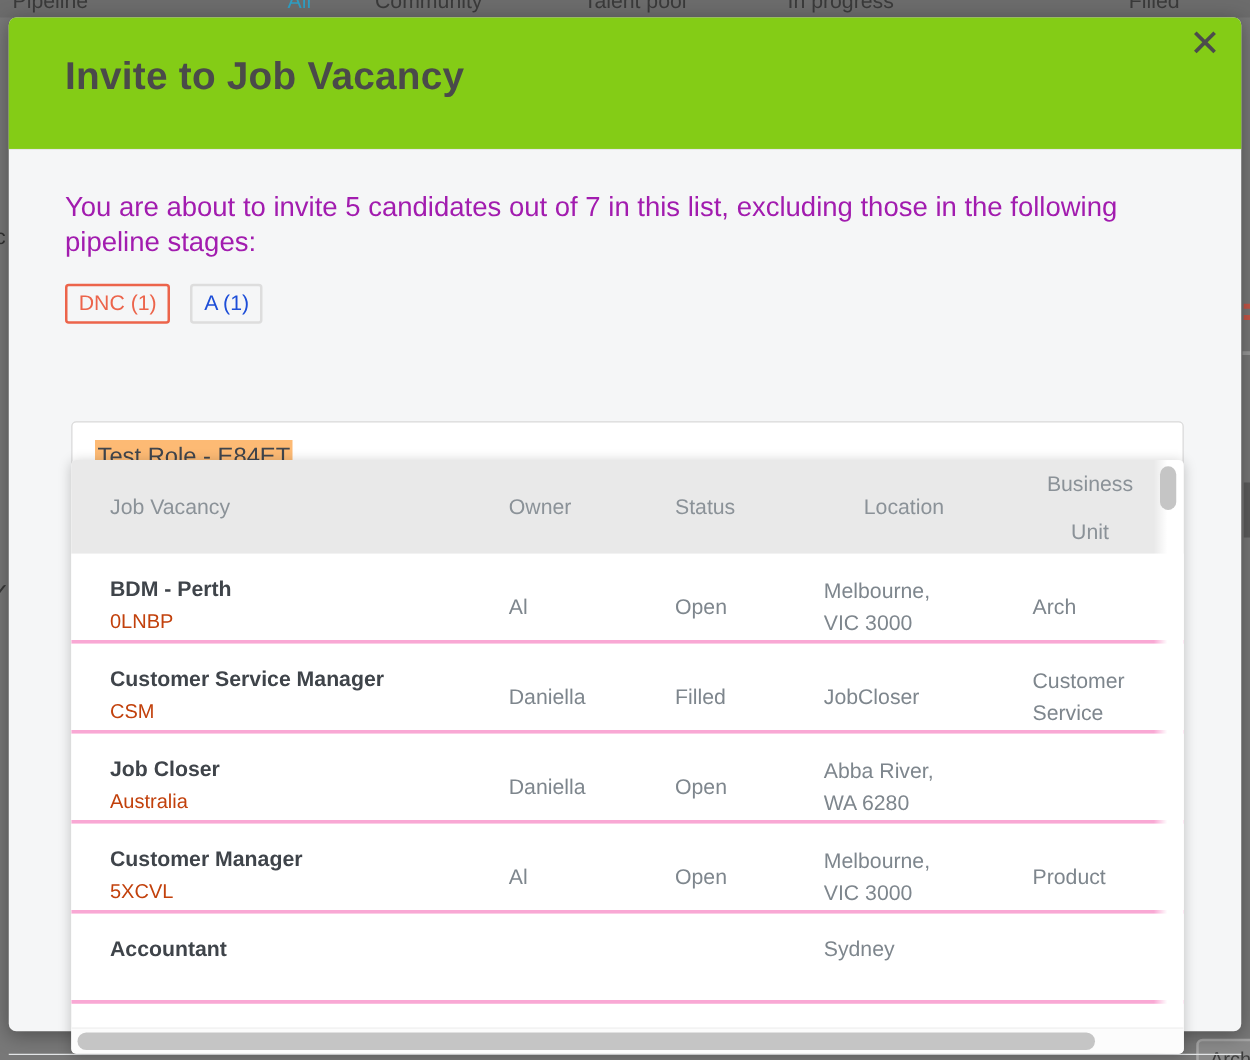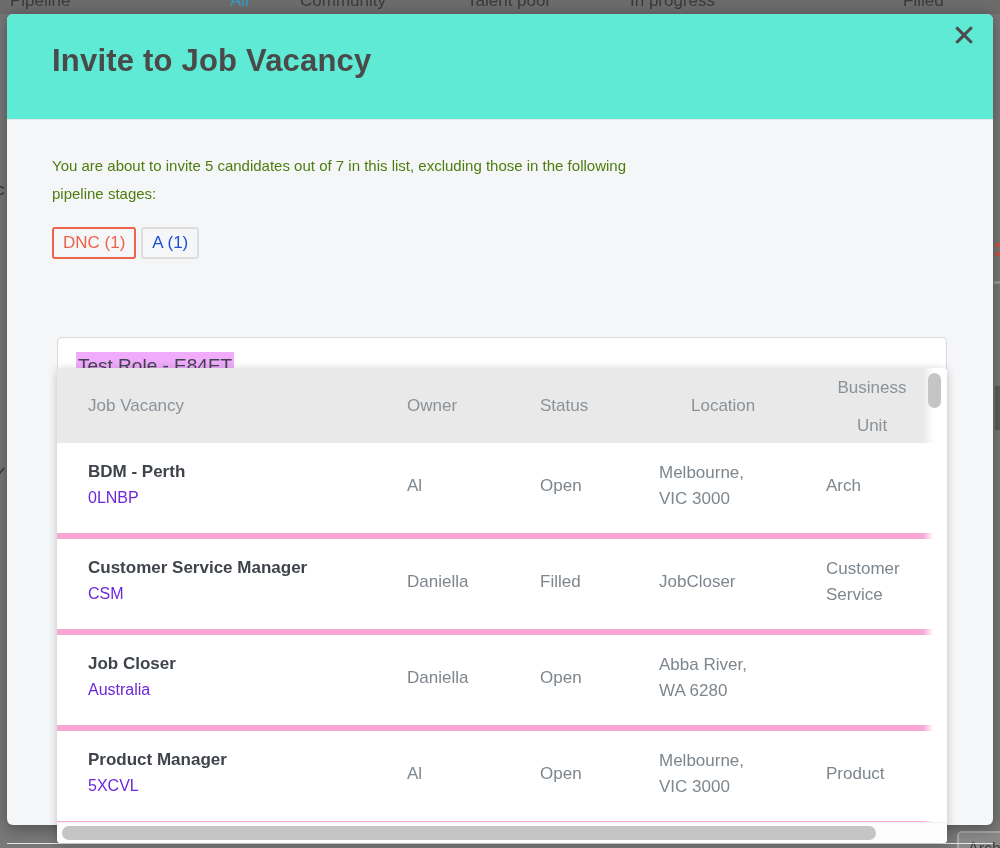--- a/index.html
+++ b/index.html
@@ -39,52 +39,52 @@
   }
 
   
   .modal {
     position:absolute; left:7px; top:14px; width:986px; height:811px;
     background:#f5f6f7; border-radius:6px;
     box-shadow:0 3px 16px rgba(0,0,0,0.35);
     z-index:1;
   }
   .modal-header {
-    position:relative; height:106px; background:#5eead4;
+    position:relative; height:106px; background:#84cc16;
     border-bottom:1px solid #e7e7e7; border-radius:6px 6px 0 0;
   }
   .modal-title {
     position:absolute; left:45px; top:29px;
     font-size:31px; font-weight:bold; color:#4a4a4a; letter-spacing:0.2px;
   }
   .modal-close {
     position:absolute; right:7px; top:0px; width:44px; height:44px;
     font-size:30px; font-weight:300; color:#4c4c4c;
     text-align:center; line-height:44px; cursor:pointer;
   }
 
   .modal-body { position:relative; height:704px; }
 
   .desc {
     margin:32px 60px 0 45px;
-    font-size:15px; line-height:28px; color:#4d7c0f;
-  }
-
-  .badges { display:flex; gap:5px; margin:19px 0 0 45px; }
+    font-size:22px; line-height:28px; color:#a21caf;
+  }
+
+  .badges { display:flex; gap:16px; margin:19px 0 0 45px; }
   .badge { font-size:17px; border-radius:3px; line-height:1; }
   .badge-dnc { border:2px solid #ec644b; color:#ec644b; padding:5px 9px 6px; }
   .badge-a   { border:2px solid #dddddd; color:#1d4ed8; padding:5px 9px 6px; }
 
   .jobsearch-input {
     position:absolute; left:50px; top:185px; width:890px; height:57px;
     background:#ffffff; border:1px solid #d9d9d9; border-radius:4px;
     display:flex; align-items:center; padding-left:18px;
     font-size:19px; color:#40454c; cursor:text;
   }
-  .selection { background:#f0abfc; padding:3px 2px; }
+  .selection { background:#fdba74; padding:3px 2px; }
 
   .footer-divider {
     position:absolute; left:0; top:691px; width:100%; height:1px;
     background:#e3e5e7;
   }
 
   
   .dropdown {
     position:absolute; left:57px; top:368px; width:890px; height:475px;
     background:#ffffff; border-radius:4px;
@@ -95,25 +95,25 @@
     position:relative; height:75px; background:#e9e9e9;
     color:#8b9298; font-size:17px;
   }
   .th { position:absolute; line-height:75px; white-space:nowrap; }
   .th-0 { left:31px; }
   .th-1 { left:350px; }
   .th-2 { left:483px; }
   .th-3 { left:634px; }
   .th-4 { left:769px; width:92px; line-height:38px; top:1px; white-space:normal;text-align:center; }
 
-  .row { position:relative; height:96px; border-bottom:6px solid #f9a8d4; background:#fff; cursor:pointer; }
+  .row { position:relative; height:72px; border-bottom:3px solid #f9a8d4; background:#fff; cursor:pointer; }
   .cell { position:absolute; font-size:17px; color:#7e868d; line-height:26px; }
   .cell-name { left:31px; top:17px; width:300px; }
   .cell-name .jobtitle { font-size:17px; font-weight:bold; color:#3f444a; line-height:23px; }
-  .cell-name .jobcode  { font-size:16px; color:#6d28d9; margin-top:5px; line-height:20px; }
+  .cell-name .jobcode  { font-size:16px; color:#c2410c; margin-top:5px; line-height:20px; }
   .cell-mid { display:flex; flex-direction:column; justify-content:center; height:86px; top:0; }
   .cell-owner { left:350px; width:110px; }
   .cell-status { left:483px; width:100px; }
   .cell-loc { left:602px; width:118px; }
   .cell-unit { left:769px; width:102px; }
   .row-last .cell-mid { justify-content:flex-start; padding-top:16px; }
 
   .v-gutter {
     position:absolute; right:0; top:0; width:24px; height:100%;
     background:linear-gradient(to right, rgba(255,255,255,0), #ffffff 45%);
@@ -212,30 +212,34 @@
       <div class="jobtitle">Job Closer</div>
       <div class="jobcode">Australia</div>
     </div>
     <div class="cell cell-mid cell-owner">Daniella</div>
     <div class="cell cell-mid cell-status">Open</div>
     <div class="cell cell-mid cell-loc">Abba River, WA 6280</div>
   </div>
 
   <div class="row">
     <div class="cell cell-name">
-      <div class="jobtitle">Product Manager</div>
+      <div class="jobtitle">Customer Manager</div>
       <div class="jobcode">5XCVL</div>
     </div>
     <div class="cell cell-mid cell-owner">Al</div>
     <div class="cell cell-mid cell-status">Open</div>
     <div class="cell cell-mid cell-loc">Melbourne, VIC 3000</div>
     <div class="cell cell-mid cell-unit">Product</div>
   </div>
 
   <div class="row row-last">
+    <div class="cell cell-name">
+      <div class="jobtitle">Accountant</div>
+      <div class="jobcode"></div>
+    </div>
     <div class="cell cell-mid cell-owner"></div>
     <div class="cell cell-mid cell-status"></div>
     <div class="cell cell-mid cell-loc">Sydney</div>
     <div class="cell cell-mid cell-unit"></div>
   </div>
 </div>
   <div class="v-gutter">
     <div class="v-thumb"></div>
   </div>
   <div class="h-scrollbar">

